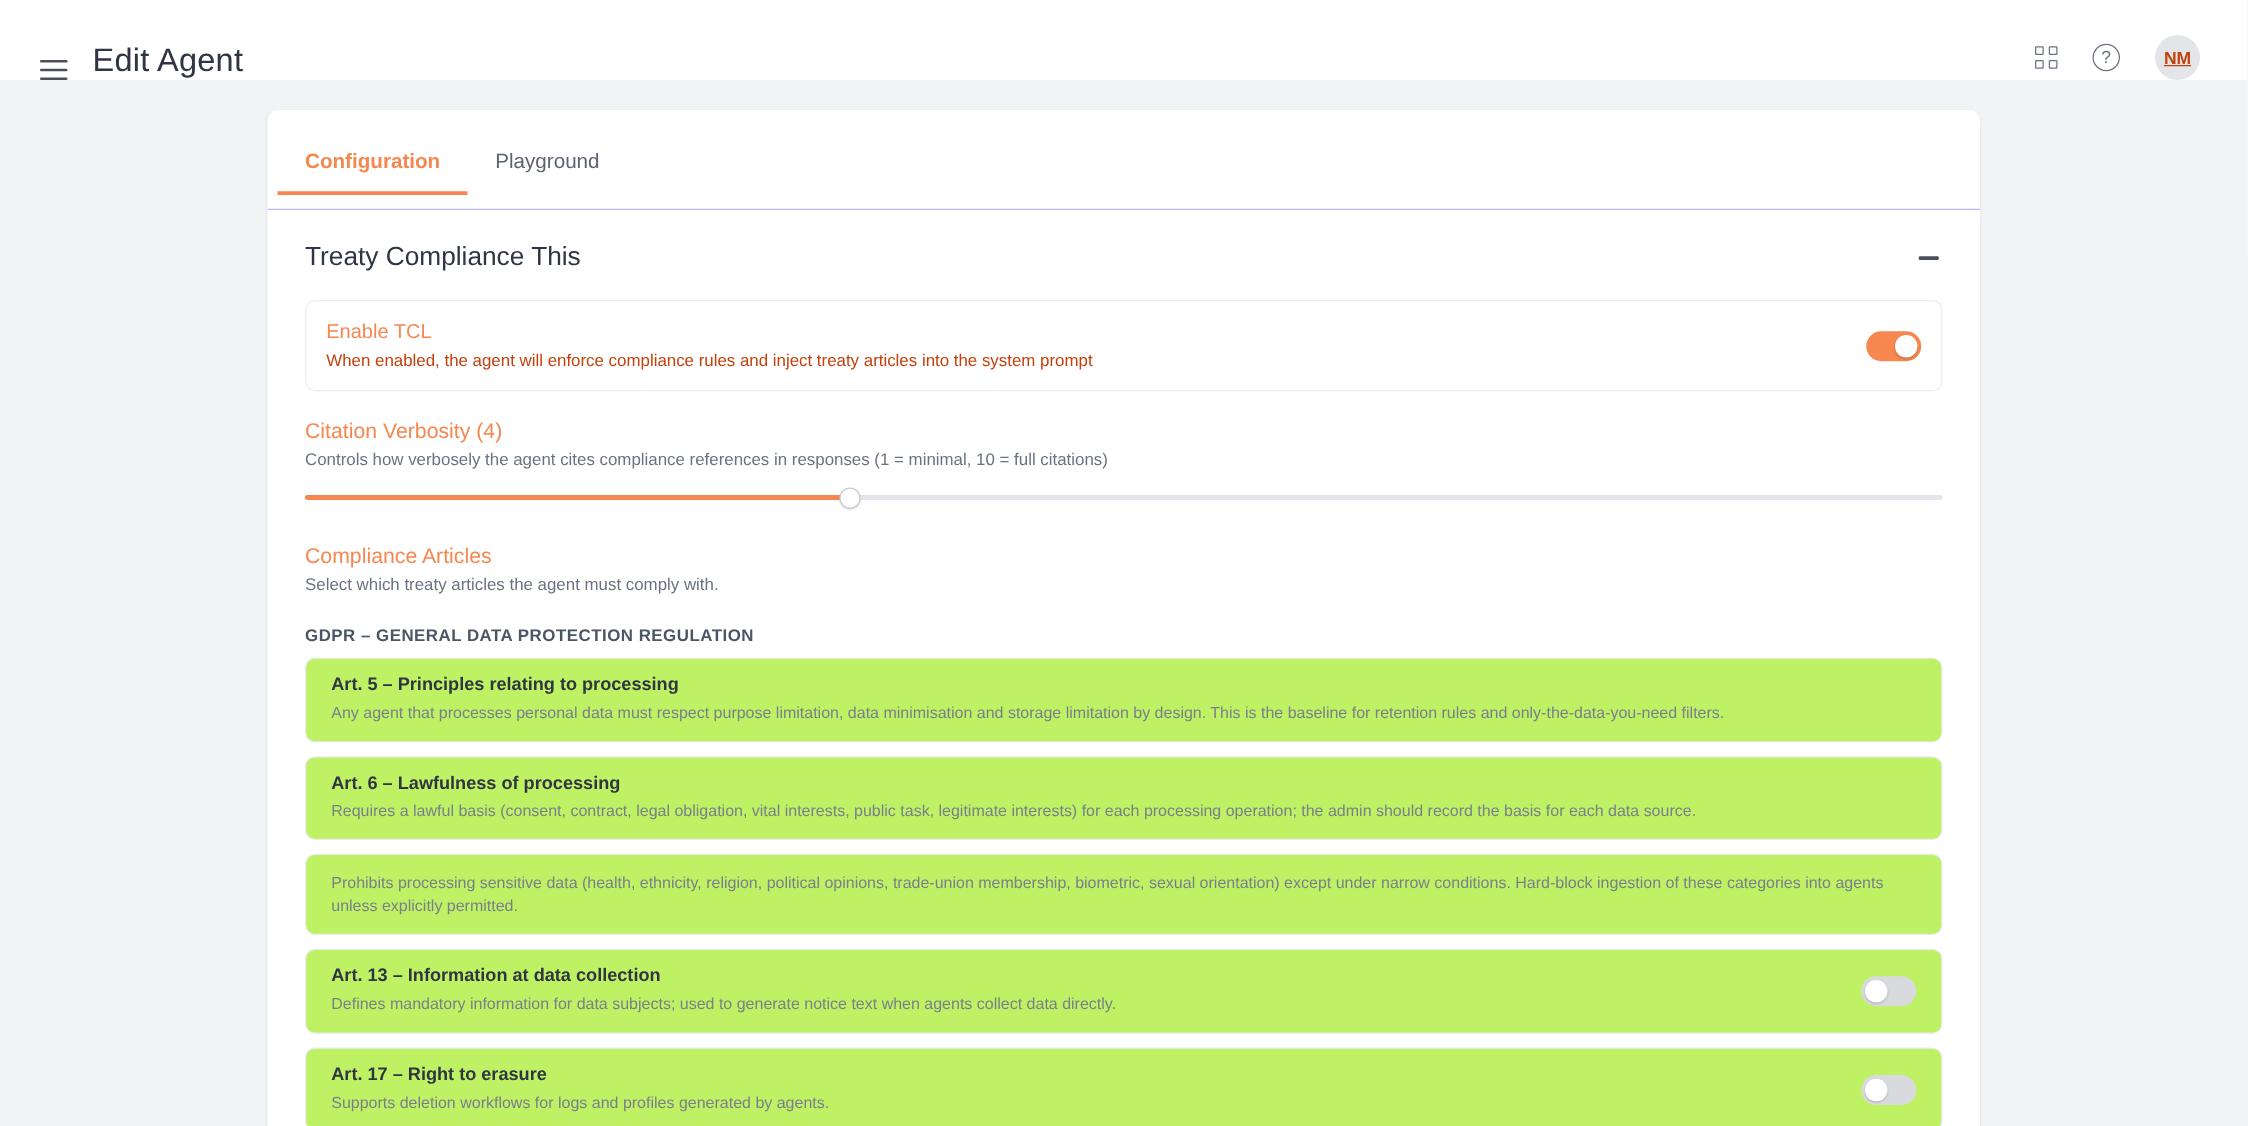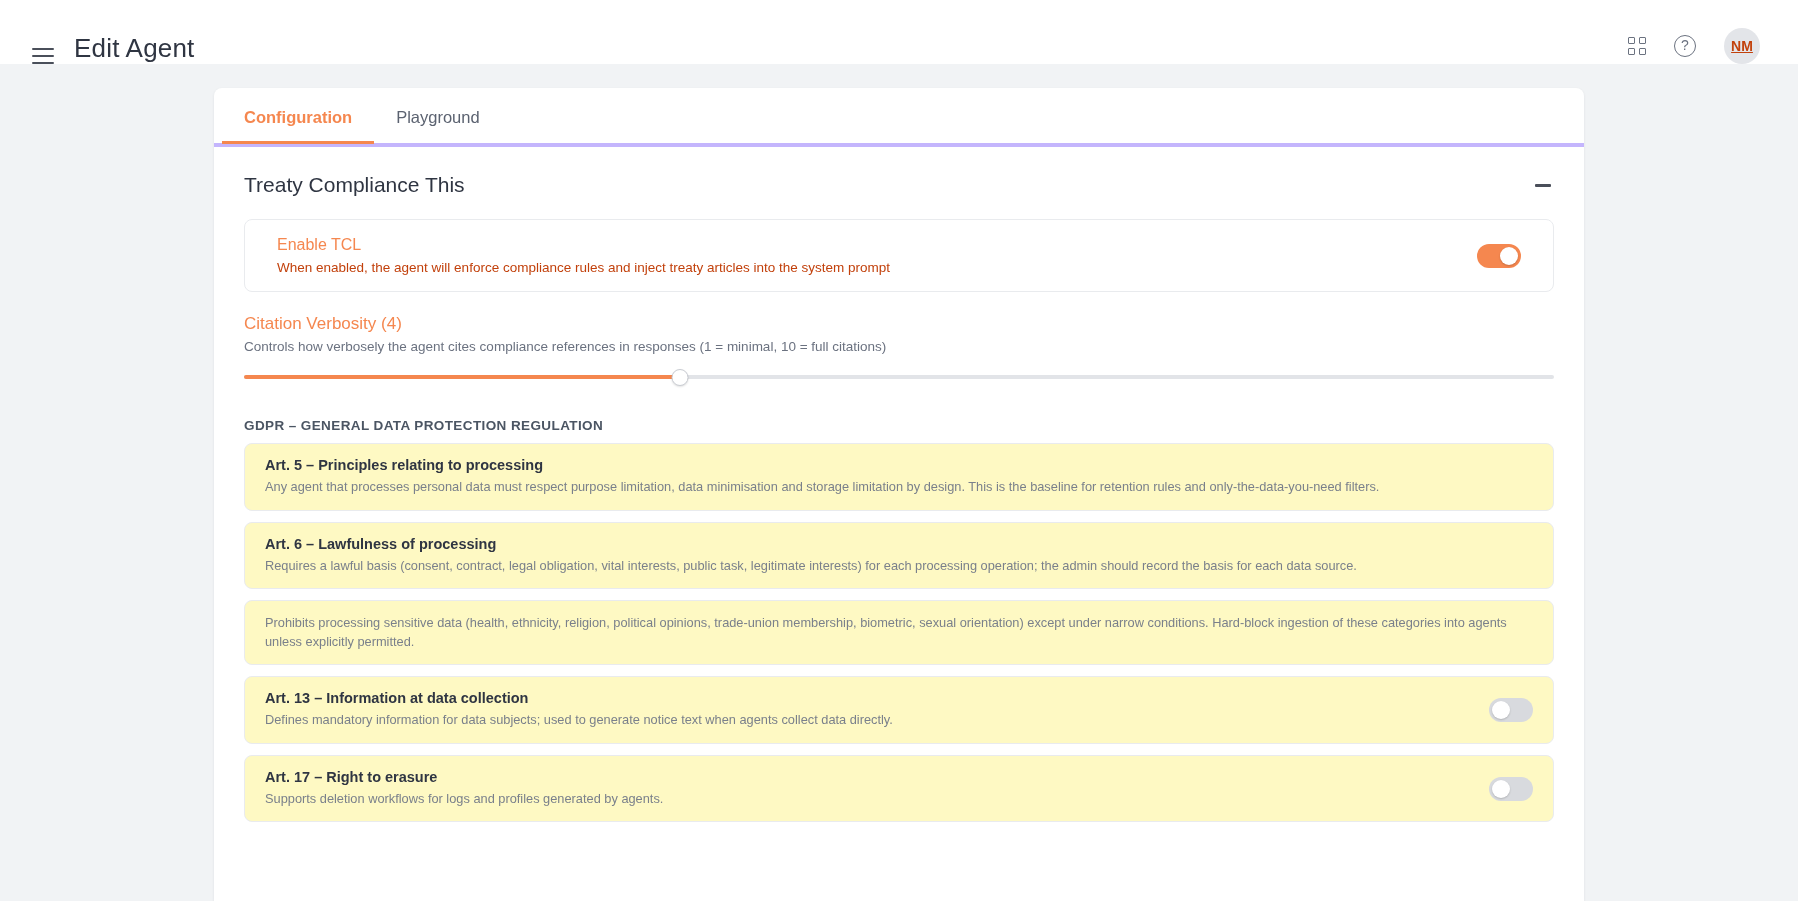--- a/index.html
+++ b/index.html
@@ -44,21 +44,21 @@
   
   .page { height: 837px; padding: 24px 0 0 0; display: flex; justify-content: center; }
   .panel {
     width: 1370px; background: #ffffff;
     border-radius: 8px 8px 0 0;
     box-shadow: 0 1px 3px rgba(16,24,40,.08);
     overflow: hidden;
   }
 
   
-  .tabs { display: flex; border-bottom: 4px solid #c4b5fd; padding: 0 8px; }
+  .tabs { display: flex; border-bottom: 1px solid #c4b5fd; padding: 12px 8px; }
   .tab {
     padding: 20px 22px 14px; font-size: 16.5px; color: #5b6270;
     cursor: pointer; border-bottom: 3px solid transparent; margin-bottom: -1px;
   }
   .tab.active { color: #f5874f; border-bottom-color: #f5874f; font-weight: bold; }
 
   
   .section-head {
     display: flex; align-items: center;
     padding: 26px 30px 22px 30px;
@@ -68,21 +68,21 @@
     margin-left: auto; width: 22px; height: 22px; cursor: pointer;
     display: flex; align-items: center; justify-content: center;
   }
   .collapse-btn i { display: block; width: 16px; height: 3px; background: #4a4f5a; border-radius: 1px; }
 
   .section-body { padding: 0 30px; }
 
   
   .enable-card {
     border: 1px solid #e9ebee; border-radius: 8px;
-    padding: 16px 32px; display: flex; align-items: center; gap: 16px;
+    padding: 16px 16px; display: flex; align-items: center; gap: 16px;
   }
   .enable-text { flex: 1; }
   .enable-label { color: #f5874f; font-size: 16px; margin-bottom: 6px; }
   .enable-desc { color: #c2410c; font-size: 13.5px; }
 
   
   .toggle {
     width: 44px; height: 24px; border-radius: 12px; position: relative;
     flex: none; cursor: pointer; background: #d8dade;
   }
@@ -115,21 +115,21 @@
   }
 
   
   .group-title {
     font-size: 13.5px; font-weight: bold; color: #4b5563;
     letter-spacing: .4px; margin: 26px 0 10px 0;
   }
   .article-card {
     border: 1px solid #e9ebee; border-radius: 8px;
     padding: 13px 20px; margin-bottom: 11px;
-    display: flex; align-items: center; gap: 18px; background: #fef9c3;
+    display: flex; align-items: center; gap: 18px; background: #bef264;
   }
   .article-text { flex: 1; min-width: 0; }
   .article-title { font-size: 14.5px; color: #2f3542; font-weight: bold; margin-bottom: 5px; }
   .article-desc { font-size: 12.8px; color: #7a808b; line-height: 1.45; }
 </style>
 </head>
 <body>
 
 <div class="topbar">
   <div class="hamburger">
@@ -180,20 +180,24 @@
       <div class="field-block">
         <div class="field-label">Citation Verbosity (4)</div>
         <div class="field-desc">Controls how verbosely the agent cites compliance references in responses (1 = minimal, 10 = full citations)</div>
         <div class="slider-wrap">
           <div class="slider-track"></div>
           <div class="slider-fill" id="sliderFill" style="width: 33.3%;"></div>
           <div class="slider-thumb" id="sliderThumb" style="left: 33.3%;"></div>
         </div>
       </div>
 
+      <div class="field-block">
+        <div class="field-label">Compliance Articles</div>
+        <div class="field-desc">Select which treaty articles the agent must comply with.</div>
+      </div>
 
       <div class="group-title">GDPR – GENERAL DATA PROTECTION REGULATION</div>
 
       <div id="articleList">
           <div class="article-card">
             <div class="article-text">
               <div class="article-title">Art. 5 – Principles relating to processing</div>
               <div class="article-desc">Any agent that processes personal data must respect purpose limitation, data minimisation and storage limitation by design. This is the baseline for retention rules and only-the-data-you-need filters.</div>
             </div>
           </div>

